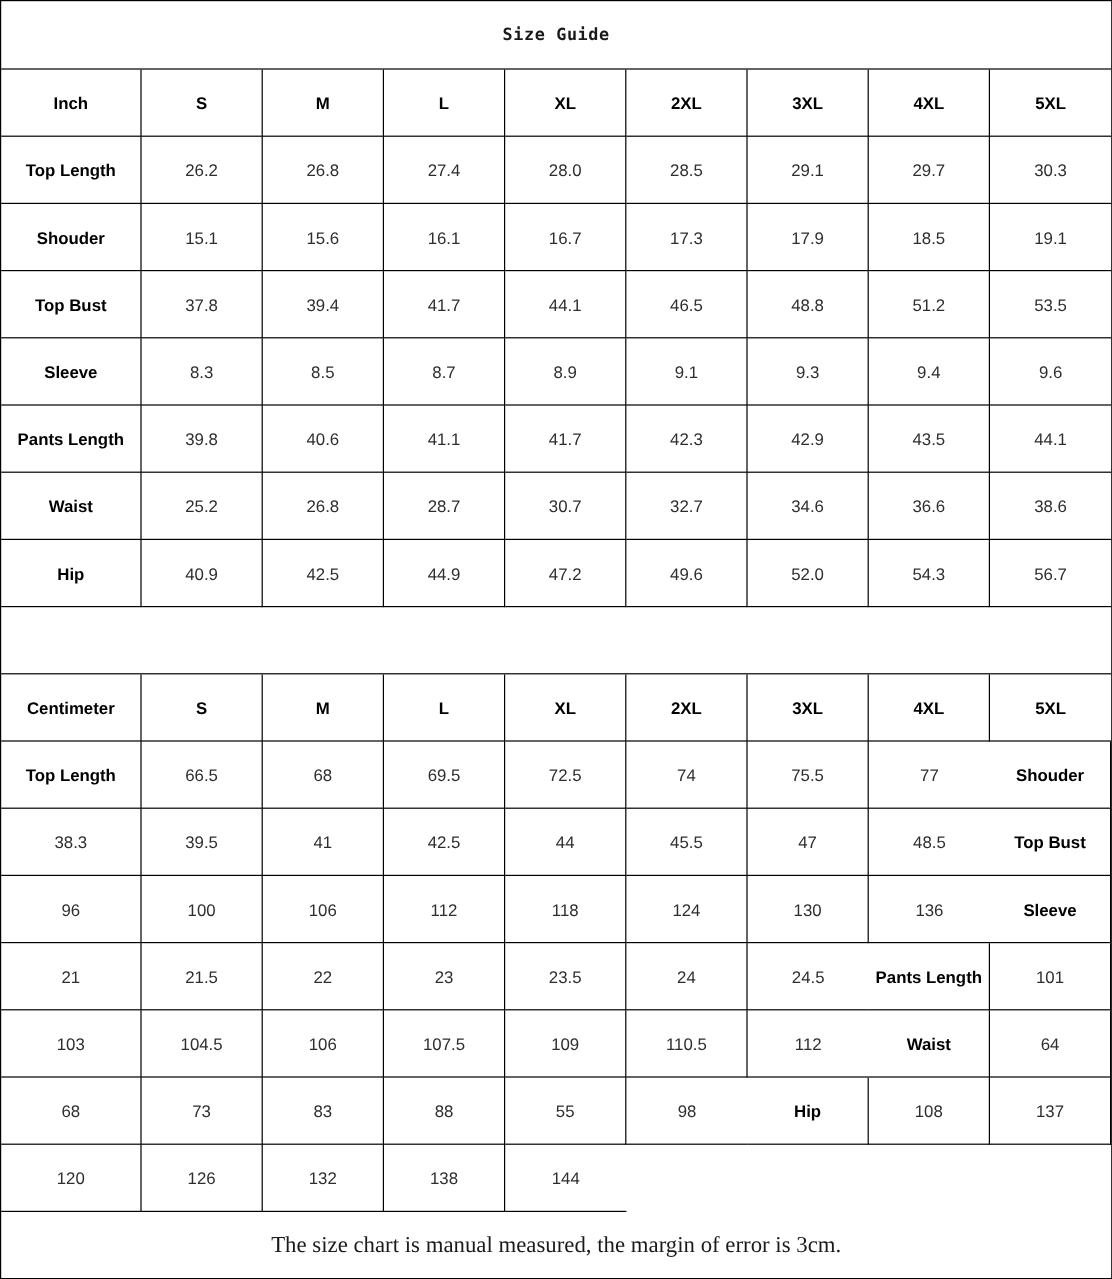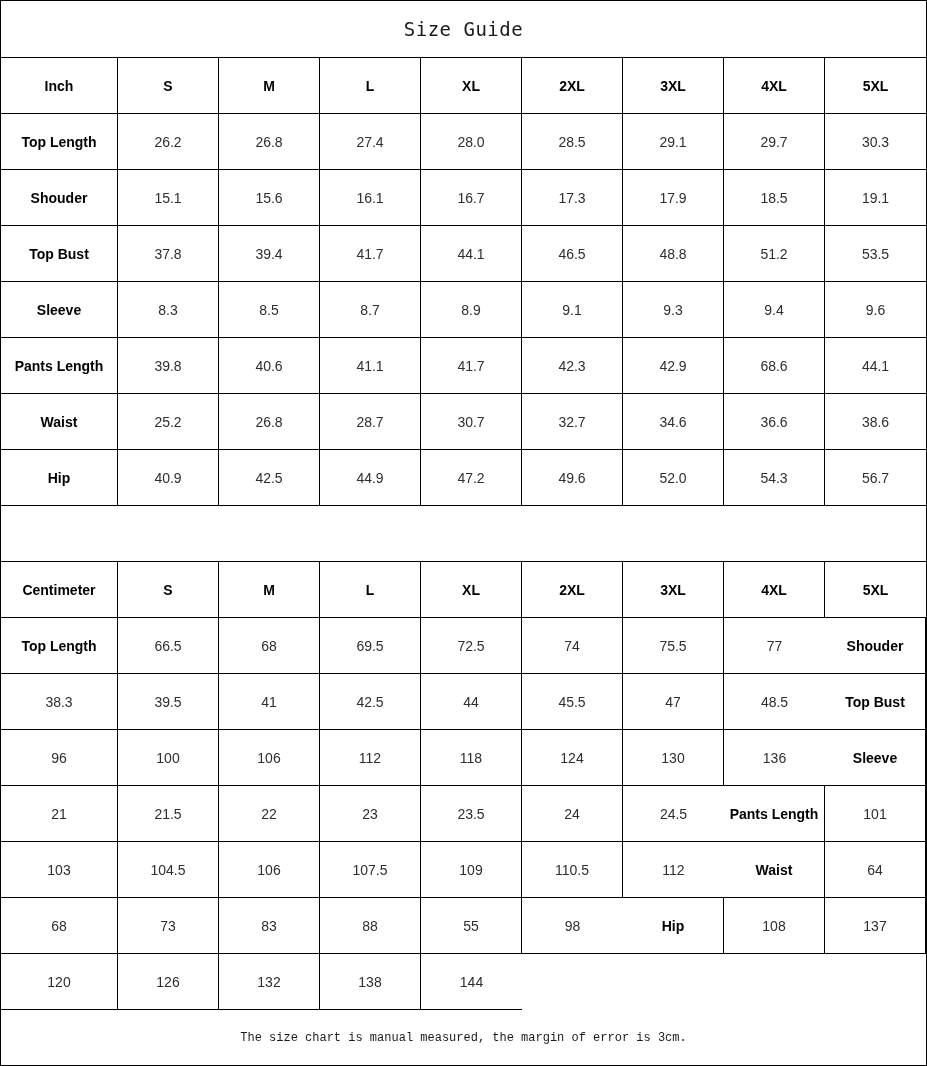--- a/index.html
+++ b/index.html
@@ -41,30 +41,30 @@
   .span {
     grid-column: 1 / -1;
     border-right: none;
     display: flex;
     align-items: center;
     justify-content: center;
   }
   .title {
     border-bottom: 1px solid var(--border);
     font-family: "DejaVu Sans Mono", "Liberation Mono", monospace;
-    font-size: 19px;
-    font-weight: normal;
+    font-size: 14px;
+    font-weight: bold;
     color: #1a1a1a;
     letter-spacing: 0.5px;
   }
   .gap { border-bottom: 1px solid var(--border); }
   .footer {
     border-bottom: none;
-    font-family: Liberation Mono, monospace;
-    font-size: 12px;
+    font-family: Liberation Serif, serif;
+    font-size: 19px;
     color: #1a1a1a;
   }
 </style>
 </head>
 <body>
 
 <div class="sheet">
   <div class="c span title">Size Guide</div>
   <div class="c hdr">Inch</div>
     <div class="c hdr">S</div>
@@ -111,21 +111,21 @@
     <div class="c">9.3</div>
     <div class="c">9.4</div>
     <div class="c last">9.6</div>
     <div class="c label">Pants Length</div>
     <div class="c">39.8</div>
     <div class="c">40.6</div>
     <div class="c">41.1</div>
     <div class="c">41.7</div>
     <div class="c">42.3</div>
     <div class="c">42.9</div>
-    <div class="c">68.6</div>
+    <div class="c">43.5</div>
     <div class="c last">44.1</div>
     <div class="c label">Waist</div>
     <div class="c">25.2</div>
     <div class="c">26.8</div>
     <div class="c">28.7</div>
     <div class="c">30.7</div>
     <div class="c">32.7</div>
     <div class="c">34.6</div>
     <div class="c">36.6</div>
     <div class="c last">38.6</div>

